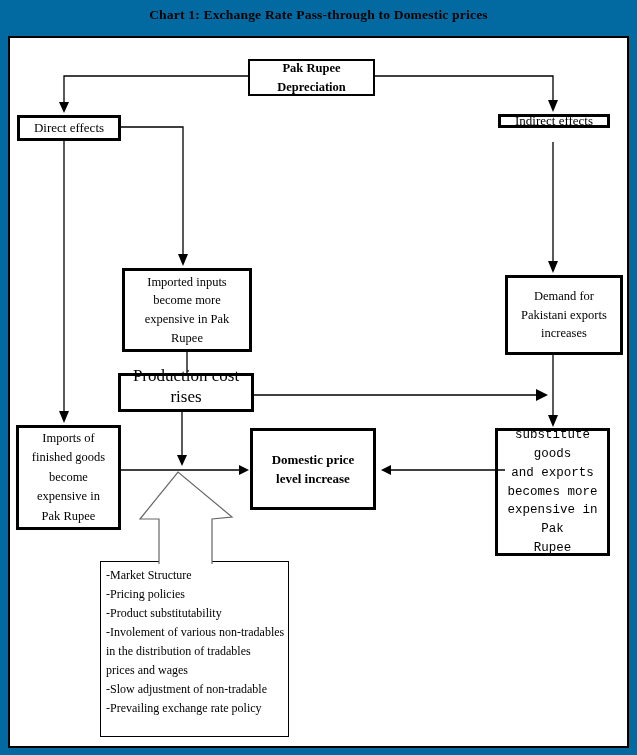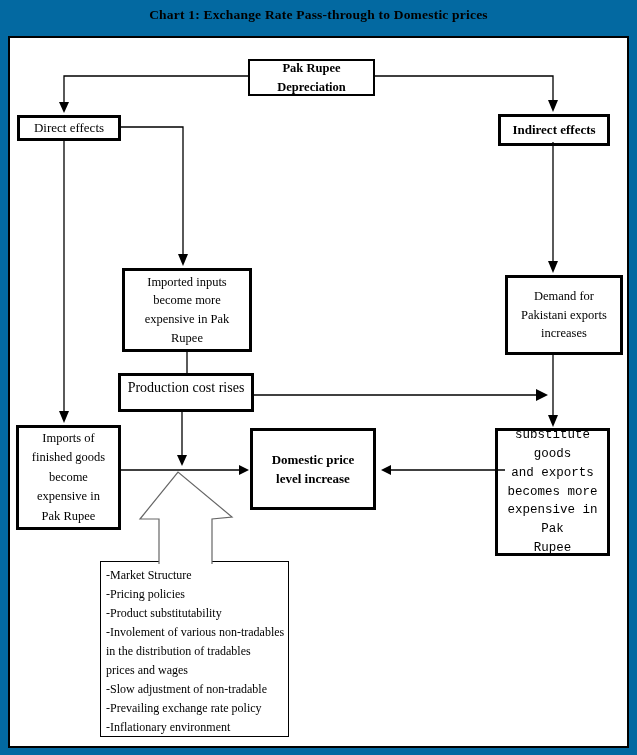--- a/index.html
+++ b/index.html
@@ -18,24 +18,24 @@
   }
   .node{
     position:absolute;box-sizing:border-box;background:#fff;
     display:flex;align-items:center;justify-content:center;
     text-align:center;white-space:pre-line;font-size:12.5px;line-height:1.5;
     z-index:2;
   }
   .thick{border:3px solid #000;}
   #node-pak-rupee{left:248px;top:59px;width:127px;height:37px;border:2px solid #000;font-weight:bold;font-size:12.5px;}
   #node-direct-effects{left:17px;top:115px;width:104px;height:26px;font-size:13px;}
-  #node-indirect-effects{left:498px;top:114px;width:112px;height:32px;font-size:13px;font-weight:bold;}
+  #node-indirect-effects{left:498px;top:114px;width:112px;height:14px;font-size:13px;}
   #node-imported-inputs{left:122px;top:268px;width:130px;height:84px;}
   #node-demand-exports{left:505px;top:275px;width:118px;height:80px;}
-  #node-production-cost{left:118px;top:373px;width:136px;height:39px;align-items:flex-end;padding-bottom:12px;font-size:14px;line-height:1.2;}
+  #node-production-cost{left:118px;top:373px;width:136px;height:39px;align-items:flex-end;padding-bottom:2px;font-size:17px;line-height:1.2;}
   #node-imports-finished{left:16px;top:425px;width:105px;height:105px;line-height:1.55;}
   #node-domestic-price{left:250px;top:428px;width:126px;height:82px;font-weight:bold;font-size:13px;}
   #node-substitute-goods{left:495px;top:428px;width:115px;height:128px;line-height:1.5;font-family:Liberation Mono, monospace;}
   #factors-box{
     position:absolute;left:100px;top:561px;width:189px;height:176px;
     border:1px solid #000;box-sizing:border-box;background:#fff;z-index:2;
     padding:4px 2px 0 5px;font-size:12px;line-height:19px;text-align:left;
   }
   .factor-line{white-space:nowrap;}
   #connector-layer{
@@ -79,21 +79,20 @@
 
   <div id="factors-box">
       <div class="factor-line">-Market Structure</div>
       <div class="factor-line">-Pricing policies</div>
       <div class="factor-line">-Product substitutability</div>
       <div class="factor-line">-Involement of various non-tradables</div>
       <div class="factor-line">in the distribution of tradables</div>
       <div class="factor-line">prices and wages</div>
       <div class="factor-line">-Slow adjustment of non-tradable</div>
       <div class="factor-line">-Prevailing exchange rate policy</div>
-      <div class="factor-line">-Inflationary environment</div>
     </div>
 
   <svg id="connector-layer" viewBox="0 0 637 755" xmlns="http://www.w3.org/2000/svg">
     <g stroke="#000" stroke-width="1.3" fill="none">
 
       <path d="M248,76 L64,76 L64,103"></path>
 
       <path d="M375,76 L553,76 L553,101"></path>
 
       <path d="M64,141 L64,412"></path>

